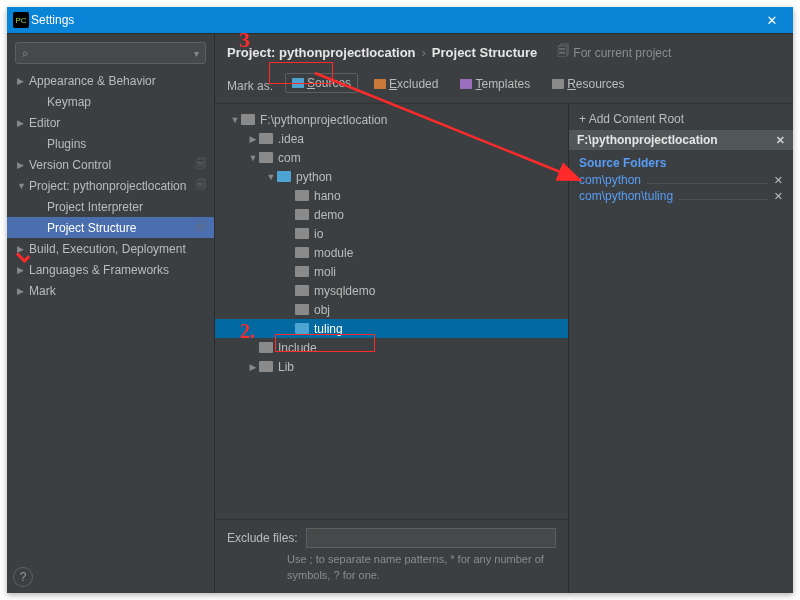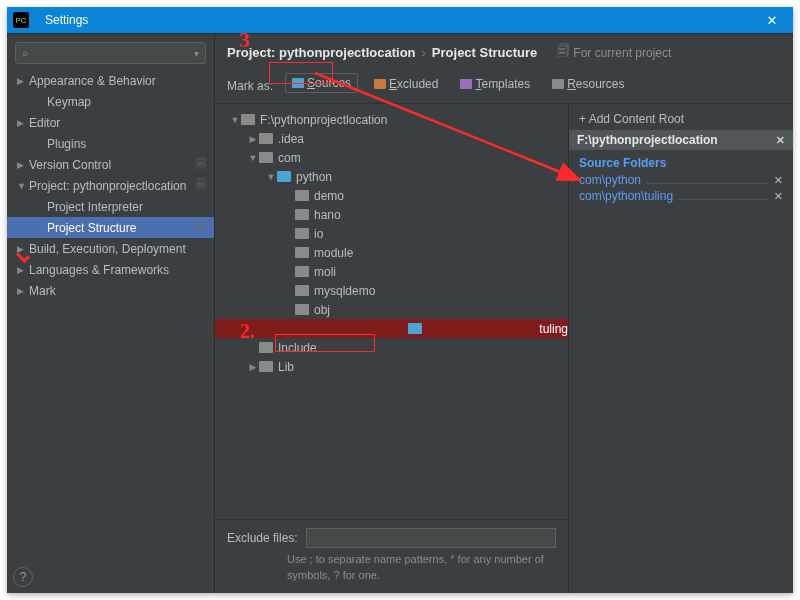--- a/index.html
+++ b/index.html
@@ -32,21 +32,21 @@
   }
   .titlebar .app-icon {
     width: 16px; height: 16px;
     background: #000;
     border-radius: 2px;
     display: flex;
     align-items: center;
     justify-content: center;
     font-size: 8px;
     color: #9fd652;
-    margin-right: 16px;
+    margin-right: 2px;
   }
   .titlebar .title { flex: 1; font-size: 12px; }
   .titlebar .close {
     width: 30px; height: 26px;
     display: flex; align-items: center; justify-content: center;
     font-size: 13px;
     cursor: pointer;
   }
   .body {
     flex: 1;
@@ -203,23 +203,22 @@
   .tree-row .ficon {
     width: 14px; height: 11px;
     border-radius: 1px;
     margin-right: 5px;
     display: inline-block;
   }
   .ficon.grey { background: #8a8a8a; }
   .ficon.blue { background: #4da3d1; }
   .tree-row .tlabel { white-space: nowrap; }
   .tree-row.sel {
-    background: #7f1d1d;
+    background: #0369a1;
     color: #fff;
-    justify-content: space-between;
   }
   .tree-row.sel .tchev { color: #fff; }
   .exclude-box {
     padding: 8px 12px 10px 12px;
     border-top: 1px solid #323232;
   }
   .exclude-box .row1 {
     display: flex; align-items: center; gap: 8px;
   }
   .exclude-box .lbl { color: #bbbbbb; }
@@ -410,26 +409,26 @@
                 <span class="tlabel">com</span>
               </div>
               <div class="tree-row" style="padding-left: 50px;">
                 <span class="tchev">▼</span>
                 <span class="ficon blue"></span>
                 <span class="tlabel">python</span>
               </div>
               <div class="tree-row" style="padding-left: 68px;">
                 <span class="tchev"></span>
                 <span class="ficon grey"></span>
+                <span class="tlabel">hano</span>
+              </div>
+              <div class="tree-row" style="padding-left: 68px;">
+                <span class="tchev"></span>
+                <span class="ficon grey"></span>
                 <span class="tlabel">demo</span>
-              </div>
-              <div class="tree-row" style="padding-left: 68px;">
-                <span class="tchev"></span>
-                <span class="ficon grey"></span>
-                <span class="tlabel">hano</span>
               </div>
               <div class="tree-row" style="padding-left: 68px;">
                 <span class="tchev"></span>
                 <span class="ficon grey"></span>
                 <span class="tlabel">io</span>
               </div>
               <div class="tree-row" style="padding-left: 68px;">
                 <span class="tchev"></span>
                 <span class="ficon grey"></span>
                 <span class="tlabel">module</span>

